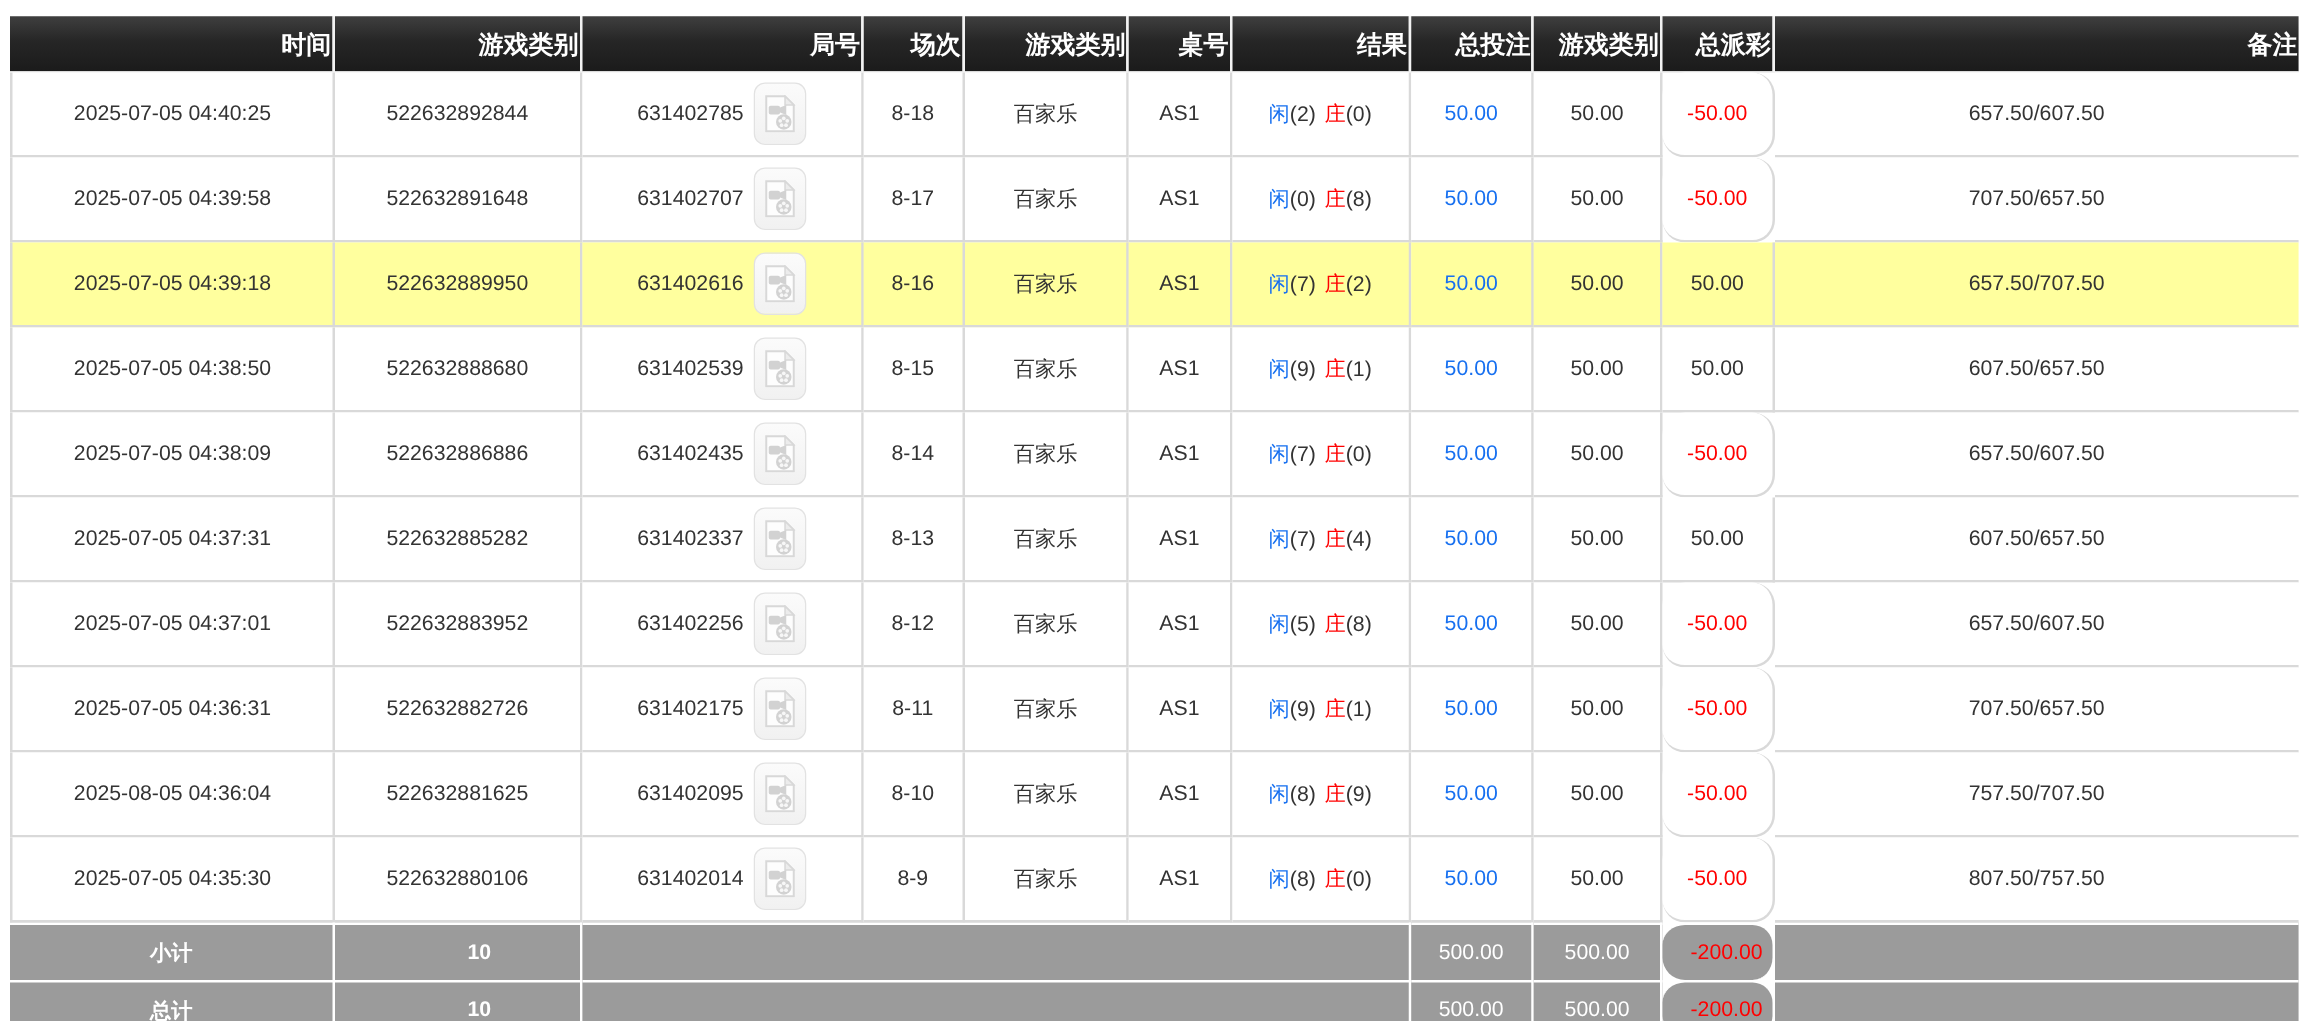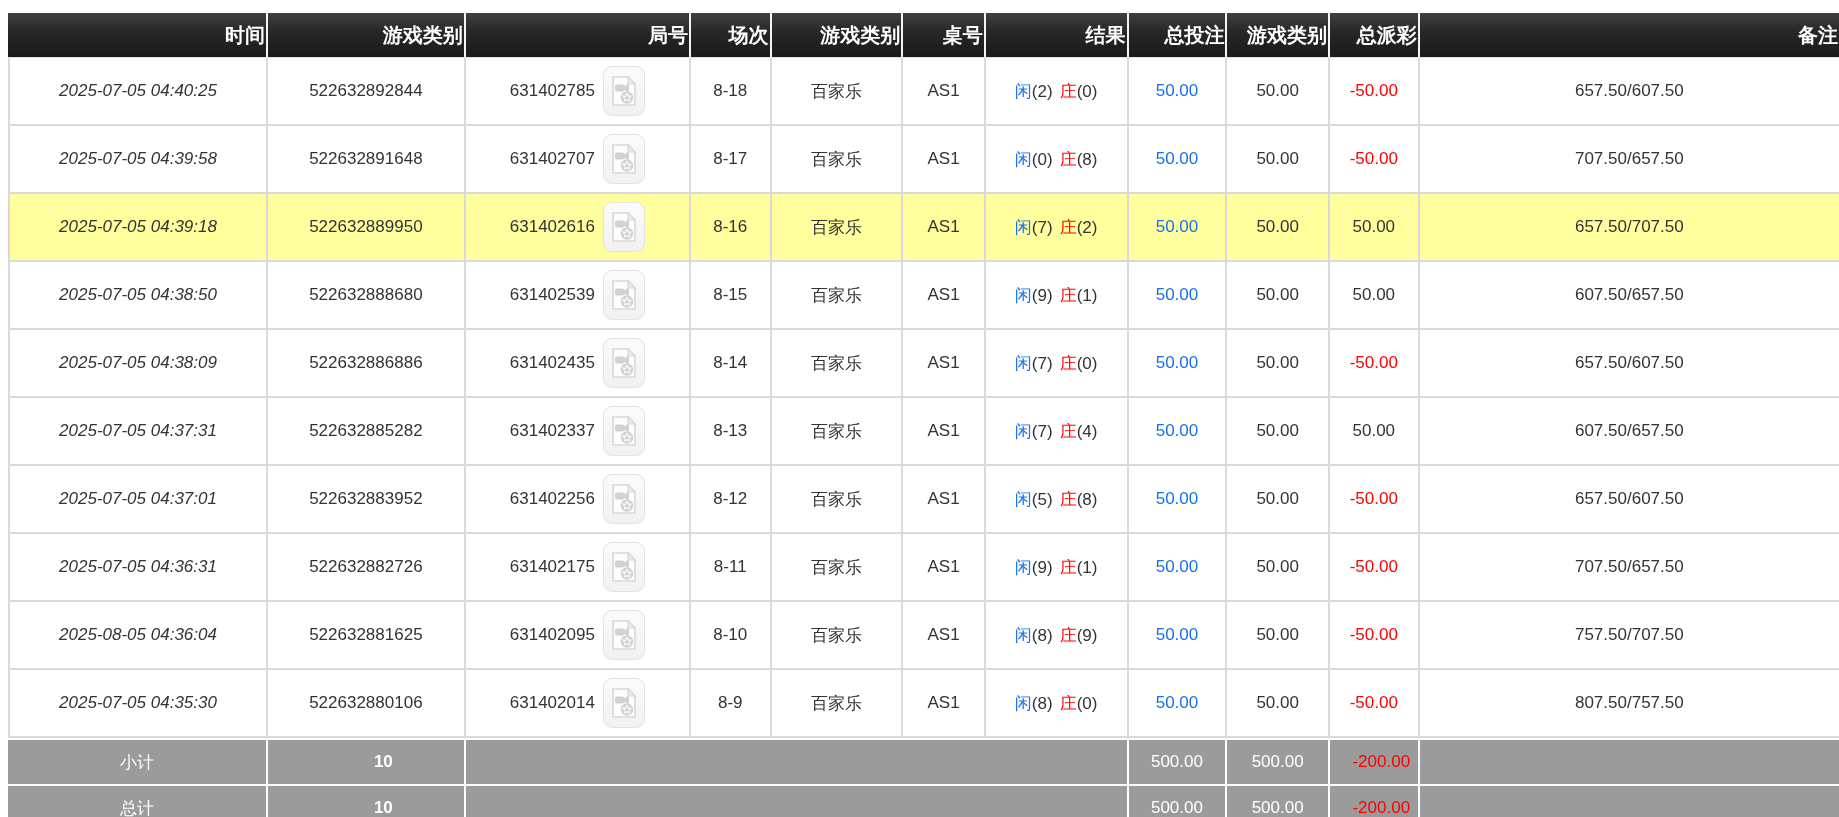--- a/index.html
+++ b/index.html
@@ -11,35 +11,35 @@
     background:linear-gradient(180deg,#3f3f3f 0%,#262626 45%,#1b1b1b 100%);
     color:#fff;font-size:20px;font-weight:bold;height:42px;text-align:right;vertical-align:middle;
     border-right:2px solid #f2f2f2;border-bottom:1px solid #e2e2e2;
   }
   thead th:last-child{border-right:none;}
   
   tbody td{
     height:64px;text-align:center;vertical-align:middle;color:#333;font-size:17px;background:#fff;
     border-right:2px solid #d9d9d9;border-bottom:2px solid #d9d9d9;
   }
-  tbody td:first-child{border-left:2px solid #d9d9d9;font-style:italic;}
+  tbody td:first-child{border-left:2px solid #d9d9d9;}
   tbody td:last-child{border-right:none;}
   tbody tr.highlight td{background:#ffff9e;margin-top:36px;}
   
   tfoot td{
     height:42px;text-align:center;vertical-align:middle;background:#9b9b9b;color:#fff;font-size:17px;
     border-right:2px solid #fff;border-top:2px solid #fff;
   }
   tfoot td:last-child{border-right:none;}
-  tfoot .lbl{font-weight:normal;margin-left:40px;}
+  tfoot .lbl{font-weight:bold;margin-left:40px;}
   tfoot .cnt{font-weight:bold;padding-left:36px;}
   .blue{color:#1770f0;}
   .red{color:#ff0000;}
   .link{color:#1770f0;cursor:pointer;}
-  td.neg{color:#ff0000;}
+  td.neg{color:#ff0000;border-radius:18px;}
   tfoot td.neg{color:#ff0000;padding-left:16px;}
   .result-gap{display:inline-block;width:7px;}
   .round-wrap{display:inline-flex;align-items:center;justify-content:center;gap:8px;text-align:right;}
   .video-btn{
     width:42px;height:50px;border-radius:9px;background:linear-gradient(180deg,#fbfbfb,#f1f1f1);
     border:1px solid #e2e2e2;display:inline-flex;align-items:center;justify-content:center;padding:0;cursor:pointer;
   }
 </style>
 </head>
 <body>

